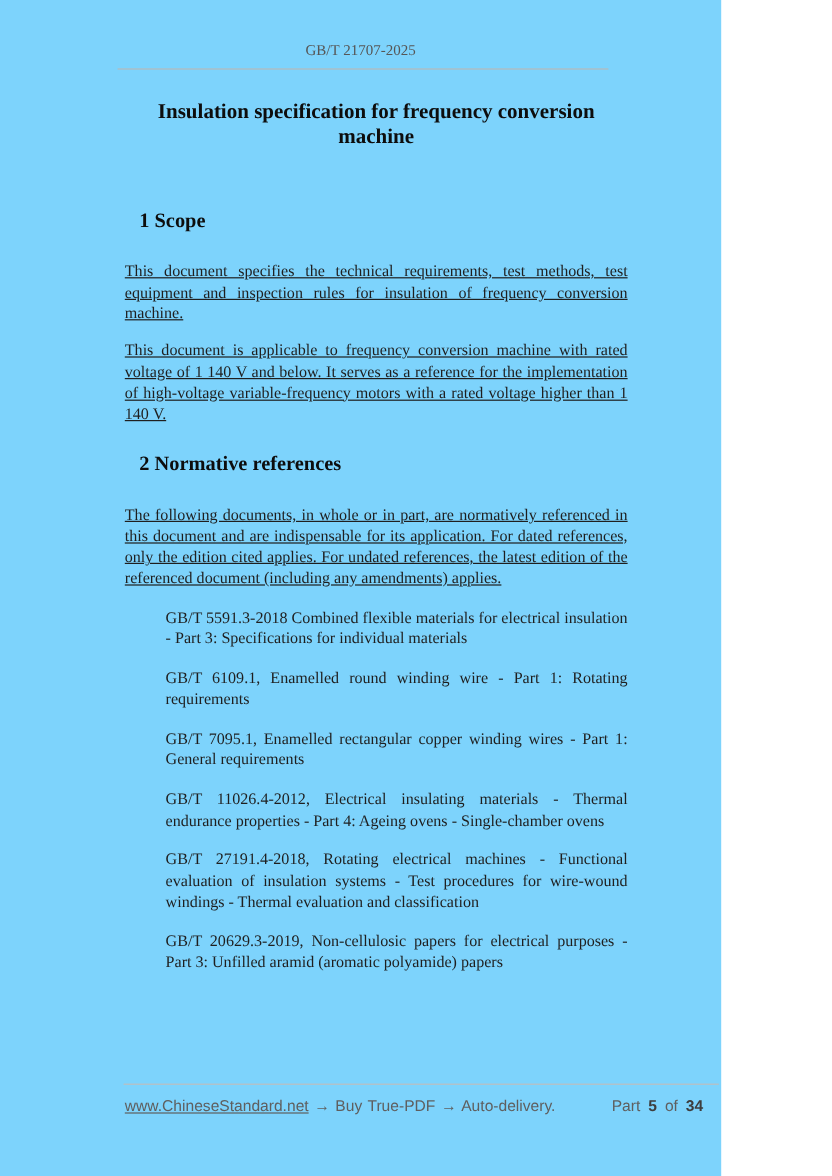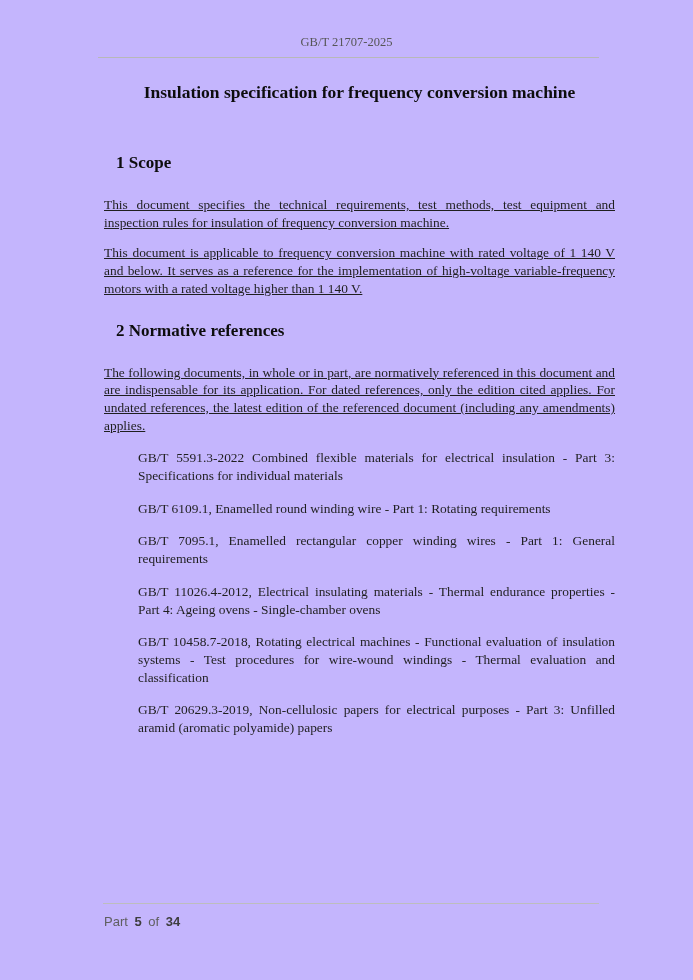--- a/index.html
+++ b/index.html
@@ -2,23 +2,23 @@
 <html><head>
 <meta charset="utf-8">
 <style>
   html, body {
     margin: 0;
     padding: 0;
     background: #ffffff;
   }
   .page {
     position: relative;
-    width: 693px;
+    width: 601px;
     height: 980px;
-    background: #c4b5fd;
+    background: #7dd3fc;
     overflow: hidden;
     font-family: "Liberation Serif", serif;
     color: #1f1f1f;
   }
   
   .running-header {
     padding-top: 35px;
     text-align: center;
     font-size: 12.5px;
     line-height: 15px;
@@ -123,38 +123,45 @@
 
     <p class="body-para" id="para-1-0">This document specifies the technical requirements, test methods, test equipment and inspection rules for insulation of frequency conversion machine.</p>
 
     <p class="body-para" id="para-1-1">This document is applicable to frequency conversion machine with rated voltage of 1 140 V and below. It serves as a reference for the implementation of high-voltage variable-frequency motors with a rated voltage higher than 1 140 V.</p>
 
     <h2 class="section-heading" id="sec2-heading">2 Normative references</h2>
 
     <p class="body-para" id="para-2-0">The following documents, in whole or in part, are normatively referenced in this document and are indispensable for its application. For dated references, only the edition cited applies. For undated references, the latest edition of the referenced document (including any amendments) applies.</p>
 
 
-    <p class="reference" id="ref-1">GB/T 5591.3-2022 Combined flexible materials for electrical insulation - Part 3: Specifications for individual materials</p>
+    <p class="reference" id="ref-1">GB/T 5591.3-2018 Combined flexible materials for electrical insulation - Part 3: Specifications for individual materials</p>
 
     <p class="reference" id="ref-2">GB/T 6109.1, Enamelled round winding wire - Part 1: Rotating requirements</p>
 
     <p class="reference" id="ref-3">GB/T 7095.1, Enamelled rectangular copper winding wires - Part 1: General requirements</p>
 
     <p class="reference" id="ref-4">GB/T 11026.4-2012, Electrical insulating materials - Thermal endurance properties - Part 4: Ageing ovens - Single-chamber ovens</p>
 
-    <p class="reference" id="ref-5">GB/T 10458.7-2018, Rotating electrical machines - Functional evaluation of insulation systems - Test procedures for wire-wound windings - Thermal evaluation and classification</p>
+    <p class="reference" id="ref-5">GB/T 27191.4-2018, Rotating electrical machines - Functional evaluation of insulation systems - Test procedures for wire-wound windings - Thermal evaluation and classification</p>
 
 
     <p class="reference" id="ref-7">GB/T 20629.3-2019, Non-cellulosic papers for electrical purposes - Part 3: Unfilled aramid (aromatic polyamide) papers</p>
 
   </div>
 
   <div class="footer">
     <div class="footer-rule"></div>
     <div class="footer-row">
+      <div class="footer-left">
+        <a class="footer-link">www.ChineseStandard.net</a>
+        <span class="arrow">→</span>
+        <span>Buy True-PDF</span>
+        <span class="arrow">→</span>
+        <span>Auto-delivery.</span>
+      </div>
       <div class="footer-right">
         <span>Part</span>
         <b>5</b>
         <span>of</span>
         <b>34</b>
       </div>
     </div>
   </div>
 
 </div>

